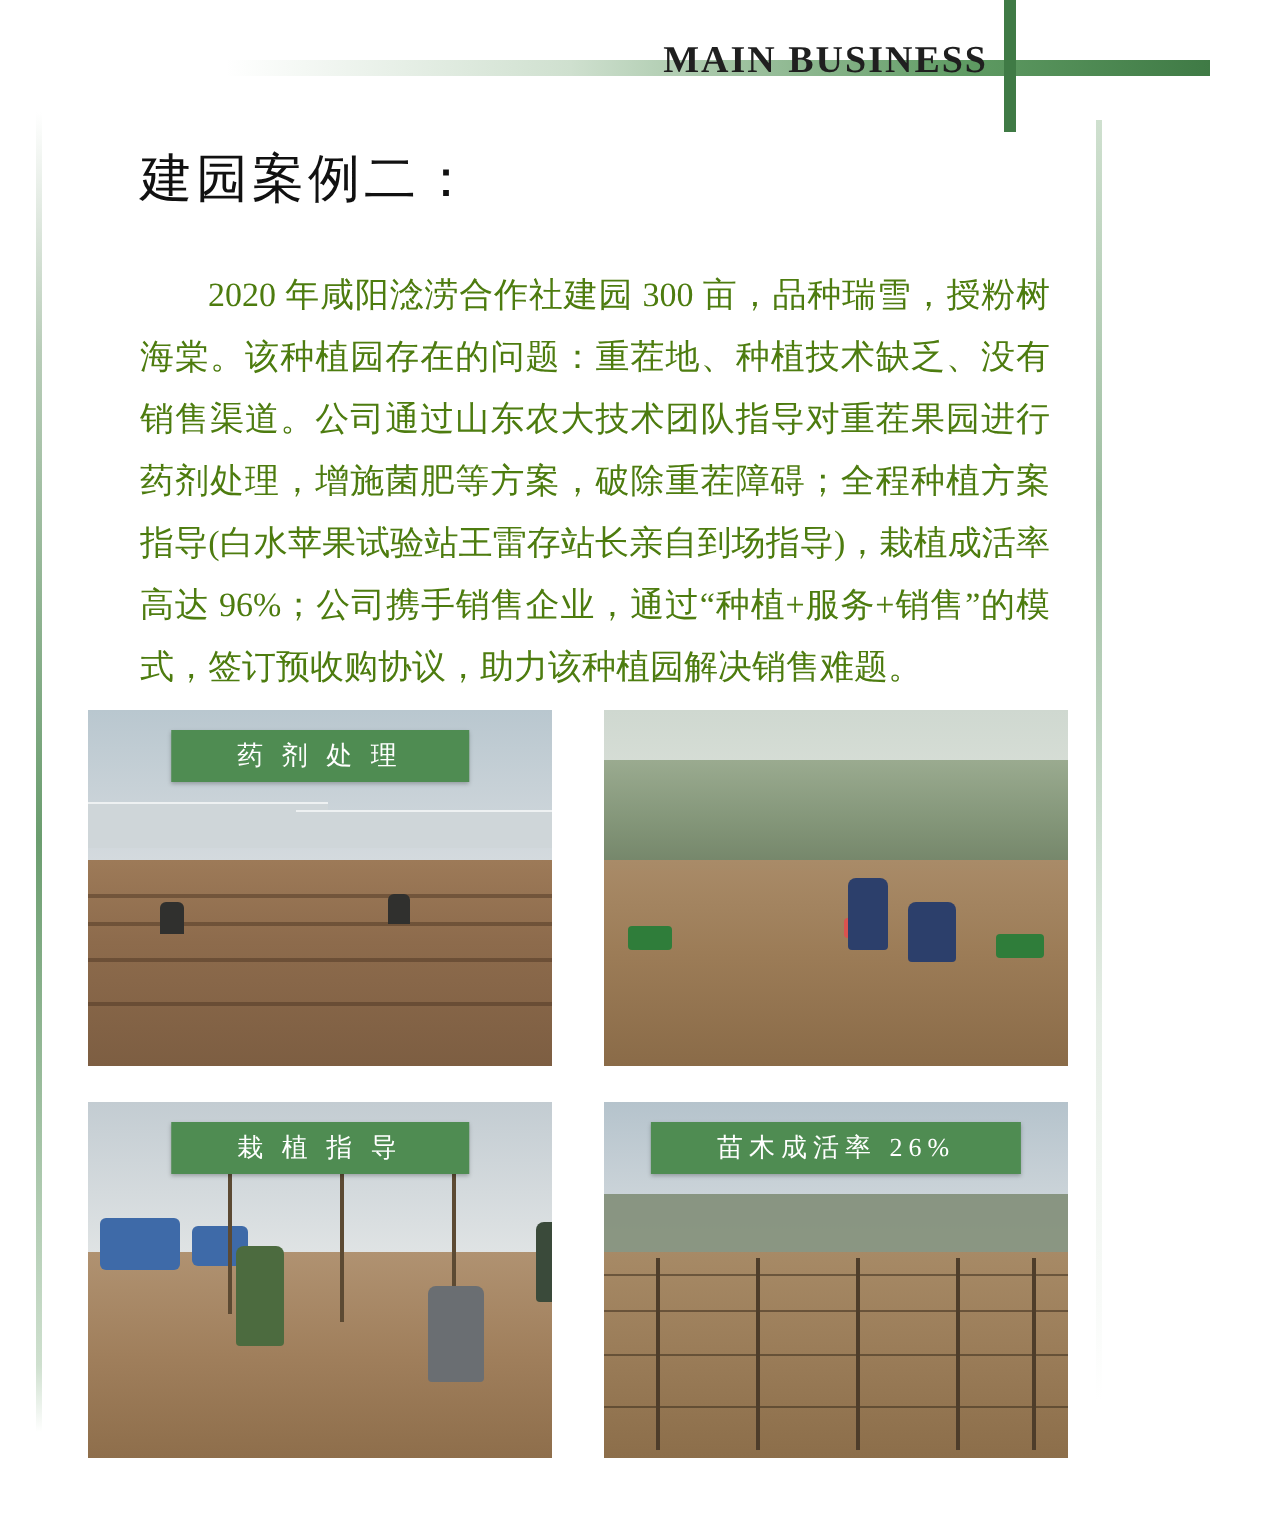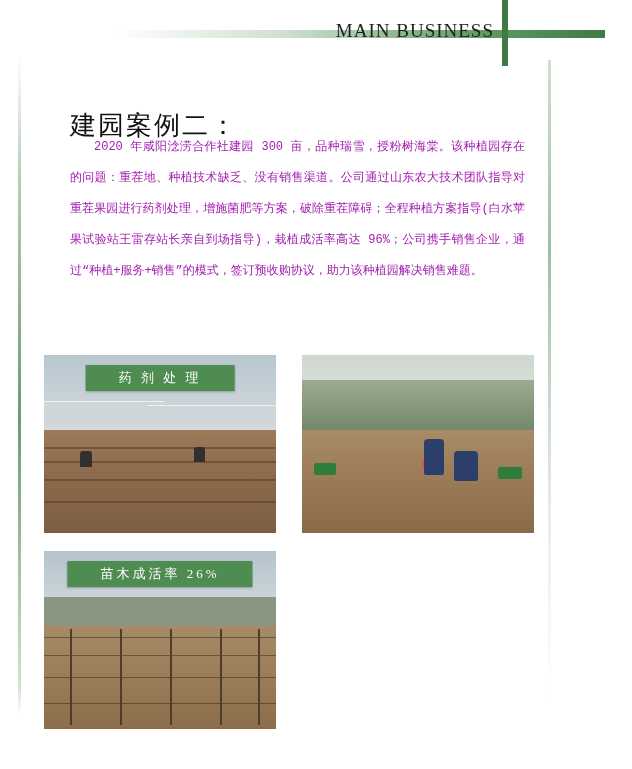--- a/index.html
+++ b/index.html
@@ -15,20 +15,21 @@
     overflow: hidden;
   }
 
   
   .header {
     position: absolute;
     top: 0;
     left: 0;
     width: 556px;
     height: 66px;
+    font-weight: bold;
   }
   .header-band {
     position: absolute;
     left: 113px;
     top: 30px;
     width: 492px;
     height: 8px;
     background: linear-gradient(to right, #ffffff 0%, #cfe0cf 35%, #5f9b63 75%, #3f7a45 100%);
   }
   .header-title {
@@ -72,35 +73,34 @@
   
   .doc-title {
     position: absolute;
     left: 70px;
     top: 72px;
     font-size: 26px;
     color: #111111;
     font-family: "Liberation Serif", serif;
     font-weight: normal;
     letter-spacing: 2px;
-    margin-top: 36px;
   }
 
   
   .body-text {
     position: absolute;
     left: 70px;
     top: 132px;
     width: 455px;
-    font-size: 12px;
+    font-size: 17px;
     line-height: 31px;
-    color: #a21caf;
+    color: #4d7c0f;
     text-align: justify;
     text-indent: 2em;
-    font-family: Liberation Mono, monospace;
+    font-family: Liberation Serif, serif;
   }
 
   
   .photos {
     position: absolute;
     left: 44px;
     top: 355px;
     width: 490px;
   }
   .photo-row {
@@ -263,20 +263,33 @@
       <div class="bag" style="left:196px;top:112px;width:24px;height:12px;"></div>
       <div class="bag" style="left:120px;top:104px;width:18px;height:10px;background:#d9534f;"></div>
       <div class="worker" style="left:122px;top:84px;width:20px;height:36px;"></div>
       <div class="worker" style="left:152px;top:96px;width:24px;height:30px;"></div>
     </div>
 
   </div>
 
   <div class="photo-row">
 
+    <div class="photo p3">
+      <div class="sky"></div>
+      <div class="ground"></div>
+      <div class="tarp" style="left:6px;top:58px;width:40px;height:26px;"></div>
+      <div class="tarp" style="left:52px;top:62px;width:28px;height:20px;"></div>
+      <div class="sapling" style="left:70px;top:36px;height:70px;"></div>
+      <div class="sapling" style="left:126px;top:30px;height:80px;"></div>
+      <div class="sapling" style="left:182px;top:34px;height:74px;"></div>
+      <div class="worker" style="left:74px;top:72px;width:24px;height:50px;background:#4c6b3f;"></div>
+      <div class="worker" style="left:170px;top:92px;width:28px;height:48px;background:#6a6e72;"></div>
+      <div class="worker" style="left:224px;top:60px;width:12px;height:40px;background:#3a4a3a;"></div>
+      <div class="caption">栽 植 指 导</div>
+    </div>
 
     <div class="photo p4">
       <div class="sky"></div>
       <div class="hill"></div>
       <div class="ground"></div>
       <div class="wire" style="top:86px;"></div>
       <div class="wire" style="top:104px;"></div>
       <div class="wire" style="top:126px;"></div>
       <div class="wire" style="top:152px;"></div>
       <div class="post" style="left:26px;top:78px;height:96px;"></div>

